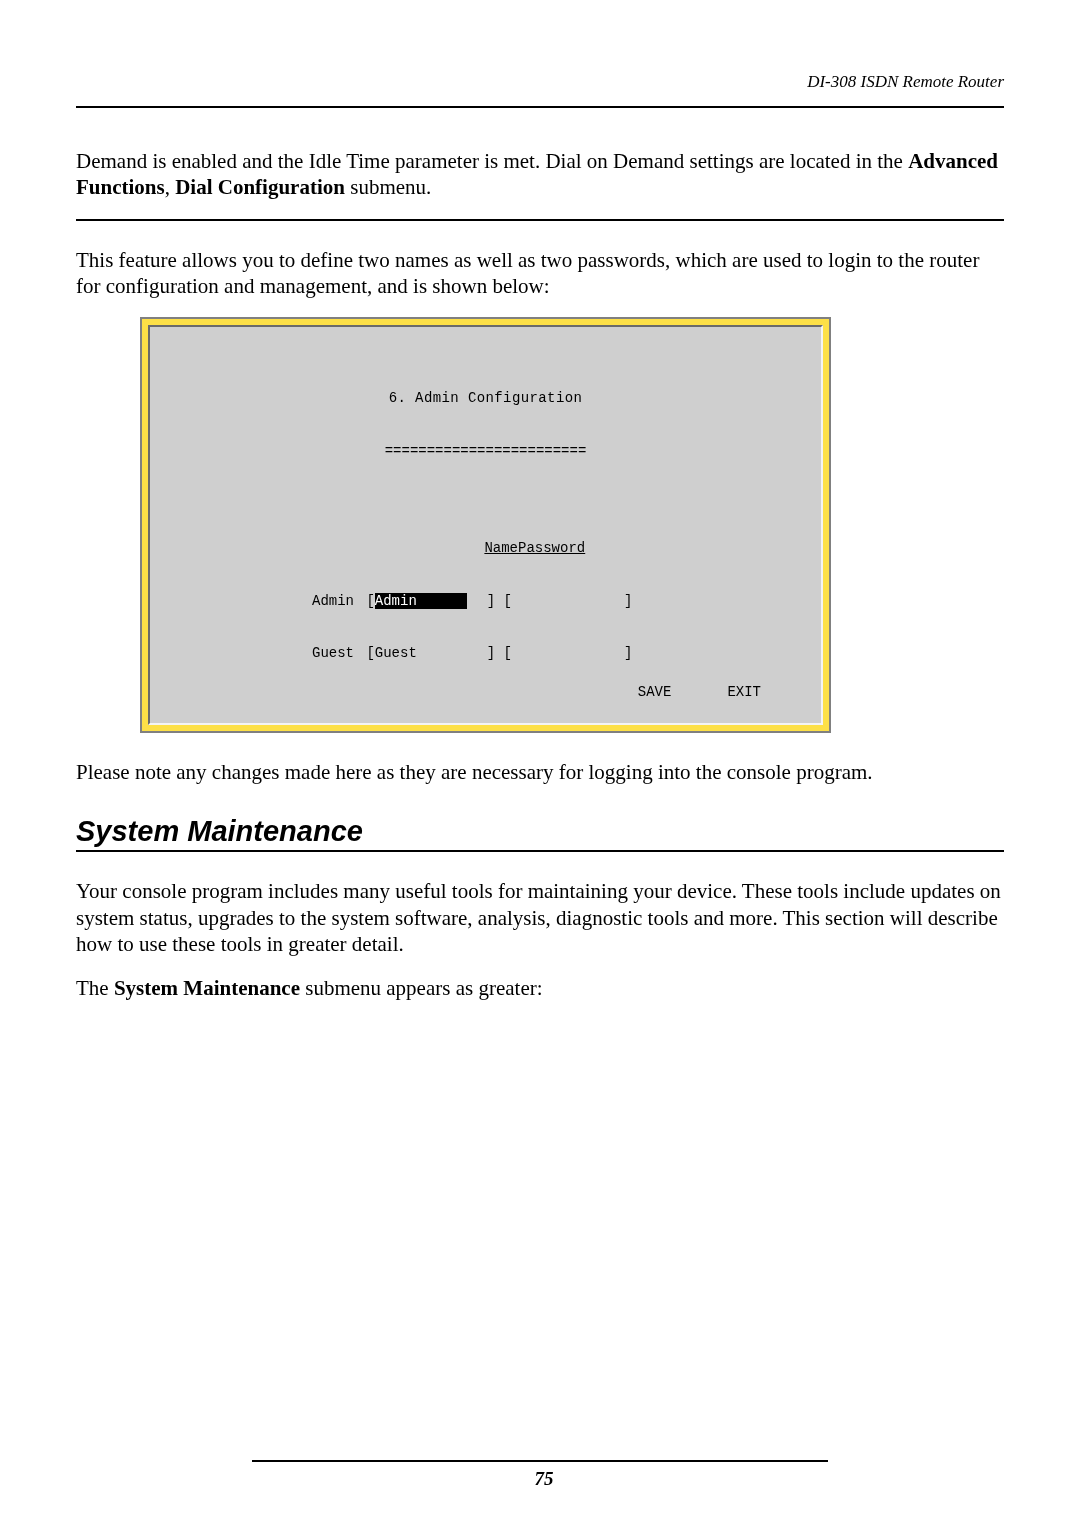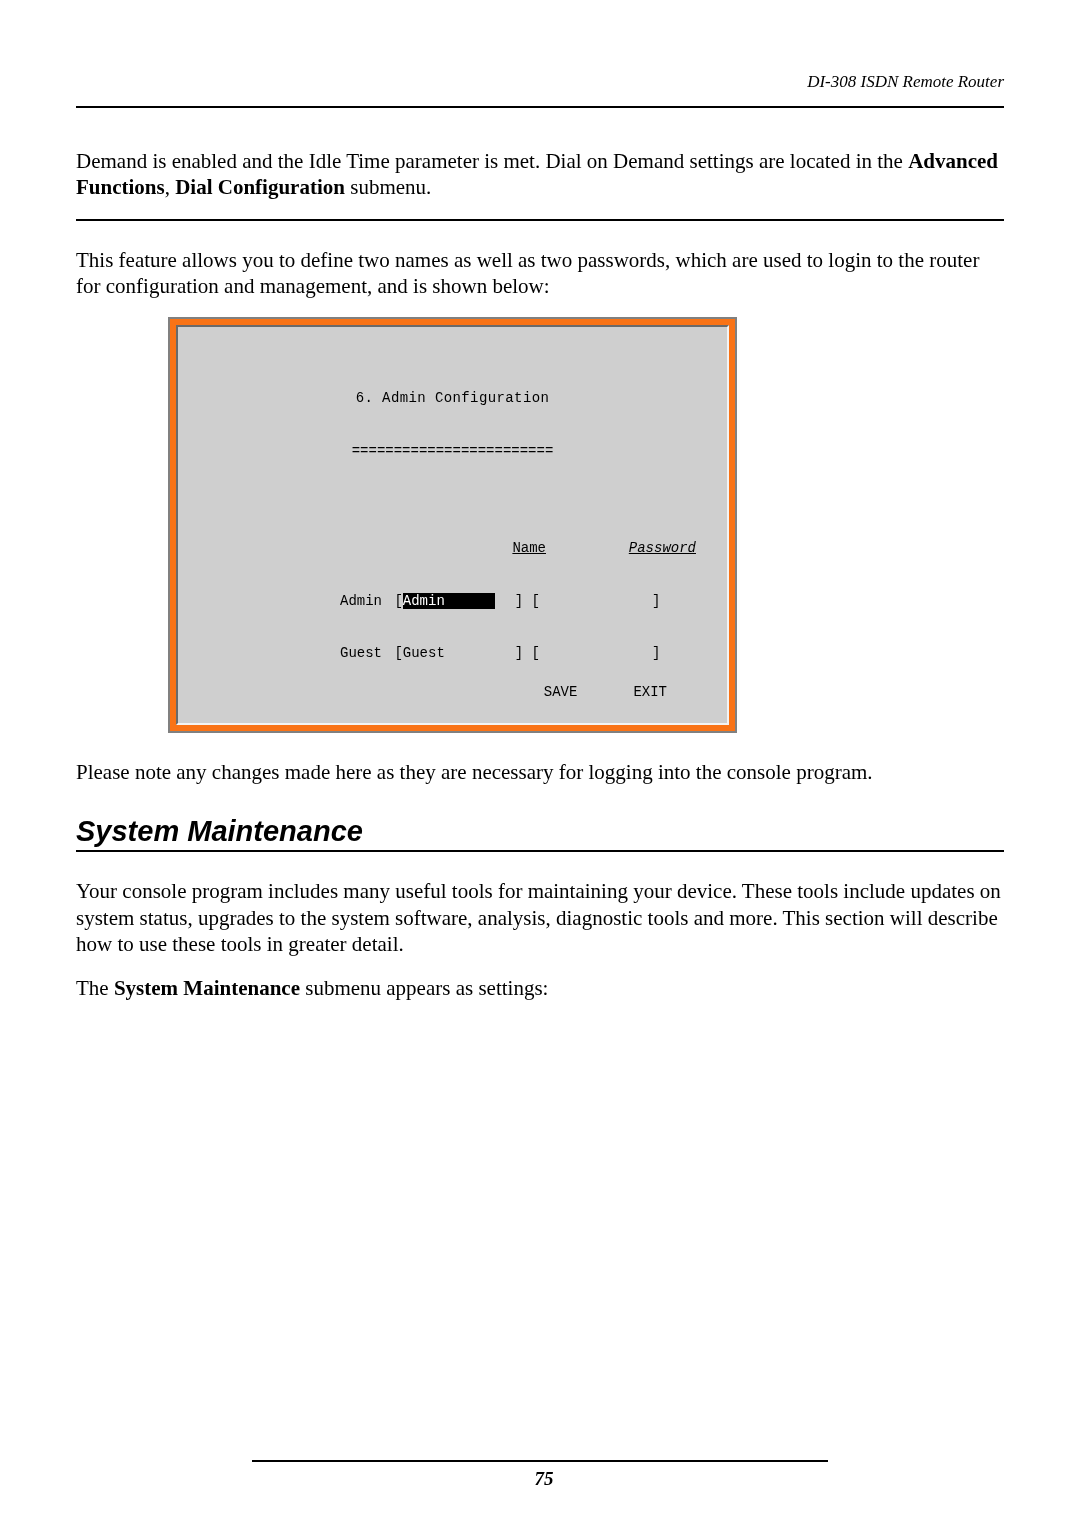--- a/index.html
+++ b/index.html
@@ -47,23 +47,23 @@
     font-size: 29px;
     margin: 30px 0 2px 0;
   }
   .section-rule {
     border: none;
     border-top: 2px solid #000;
     margin: 0 0 26px 0;
   }
   
   .term-wrap {
-    margin-left: 92px;
-    width: 569px;
-    background: #f97316;
+    margin-left: 64px;
+    width: 691px;
+    background: #fde047;
     border: 2px solid #808080;
     box-sizing: border-box;
     padding: 6px;
     margin-top: 10px;
     margin-bottom: 26px;
   }
   .term-inner {
     height: 400px;
     box-sizing: border-box;
     border-top: 2px solid #6a6a6a;
@@ -85,21 +85,21 @@
   }
   .term-divider {
     text-align: center;
     letter-spacing: 0px;
   }
   .term-row {
     display: flex;
     margin-left: 140px;
   }
   .col-name-hdr { width: 160px; text-align:right; text-decoration: underline;}
-  .col-pass-hdr { width: 150px; text-align:right; text-decoration: underline; font-style: italic;}
+  .col-pass-hdr { width: 150px; text-align:left; text-decoration: underline;}
   .row-label { width: 50px; text-align:right; padding-right:4px;}
   .field {
     width: 112px;
     display:inline-block;
   }
   .bracket { display:inline-block; }
   .hl {
     background: #000;
     color: #fff;
   }
@@ -182,21 +182,21 @@
     </div>
 
     <p class="body indent">Please note any changes made here as they are necessary for logging into the console program.</p>
 
     <div class="section-heading">System Maintenance</div>
     <hr class="section-rule">
 
     <p class="body indent">Your console program includes many useful tools for maintaining your device. These tools include updates on system status, upgrades to the system software, analysis, diagnostic tools and more. This section will describe how to use these tools in greater detail.</p>
 
     <p class="body indent">
-      <span>The </span><span class="bold">System Maintenance</span><span> submenu appears as settings:</span>
+      <span>The </span><span class="bold">System Maintenance</span><span> submenu appears as greater:</span>
     </p>
 
   </div>
 
   <div class="footer-rule-wrap">
     <hr class="footer-rule">
   </div>
   <div class="page-number">75</div>
 </div>
 

